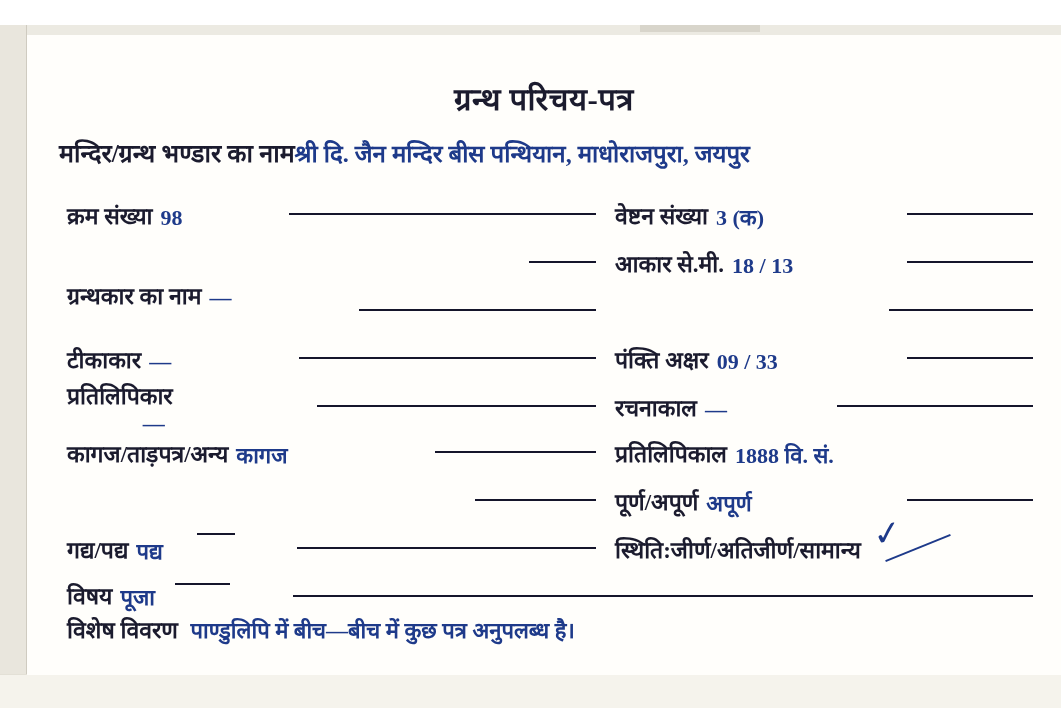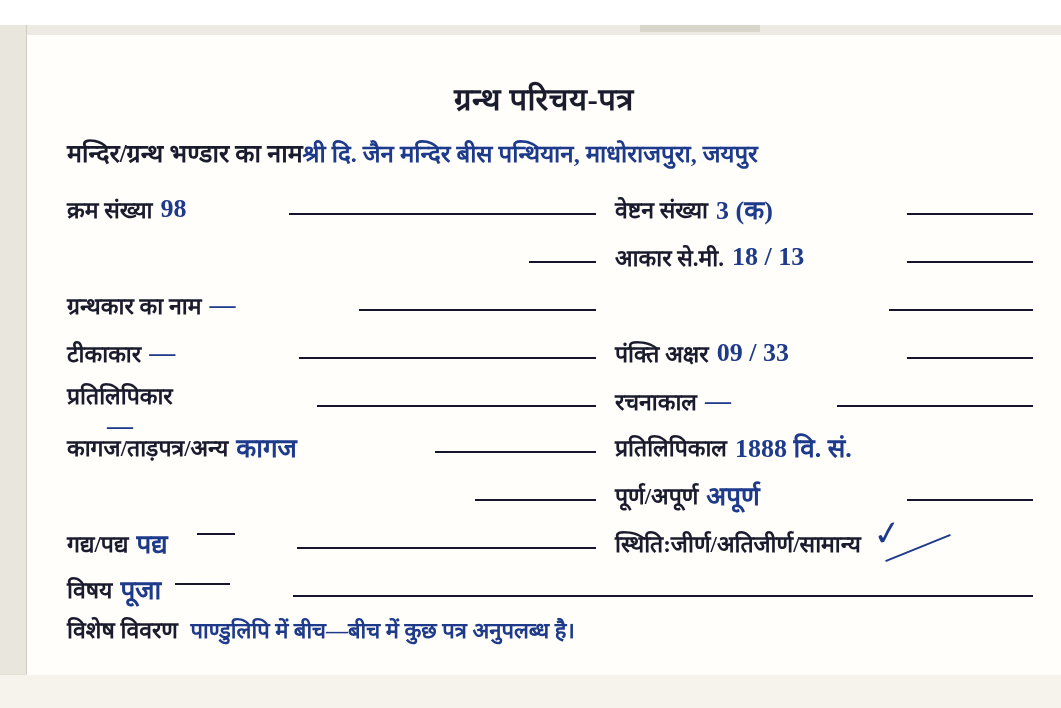--- a/index.html
+++ b/index.html
@@ -65,43 +65,43 @@
   .title {
     position: absolute;
     left: 0; top: 42px;
     width: 1034px;
     text-align: center;
     font-size: 31px;
     letter-spacing: 0.5px;
   }
   .temple-line {
     position: absolute;
-    left: 40px; top: 100px;
+    left: 32px; top: 100px;
     width: 990px;
     font-size: 25px;
     white-space: nowrap;
   }
   .temple-line .hand { font-size: 24px; }
 
   .row {
     position: absolute;
     height: 44px;
     display: flex;
-    align-items: center;
+    align-items: flex-end;
     white-space: nowrap;
   }
   .label {
     font-size: 23px;
     color: #1b1b2e;
     font-family: "Liberation Serif", serif;
     font-weight: 700;
     flex: 0 0 auto;
   }
   .value {
-    font-size: 26px;
+    font-size: 22px;
     color: #1e3a8a;
     font-family: "Liberation Serif", serif;
     font-weight: 700;
     flex: 0 0 auto;
     padding: 0 8px;
   }
   .rule {
     position: absolute;
     height: 0;
     border-bottom: 2px solid #15152b;
@@ -145,21 +145,21 @@
     </div>
 
     <div class="row" style="left:40px; top:152px;">
       <span class="label">क्रम संख्या</span>
       <span class="value">98</span>
     </div>
     <div class="rule" style="left:262px; top:178px; width:307px;"></div>
 
     <div class="rule" style="left:502px; top:226px; width:67px;"></div>
 
-    <div class="row" style="left:40px; top:248px;">
+    <div class="row" style="left:40px; top:232px;">
       <span class="label">ग्रन्थकार का नाम</span>
       <span class="value">—</span>
     </div>
     <div class="rule" style="left:332px; top:274px; width:237px;"></div>
 
     <div class="row" style="left:40px; top:296px;">
       <span class="label">टीकाकार</span>
       <span class="value">—</span>
     </div>
     <div class="rule" style="left:272px; top:322px; width:297px;"></div>

